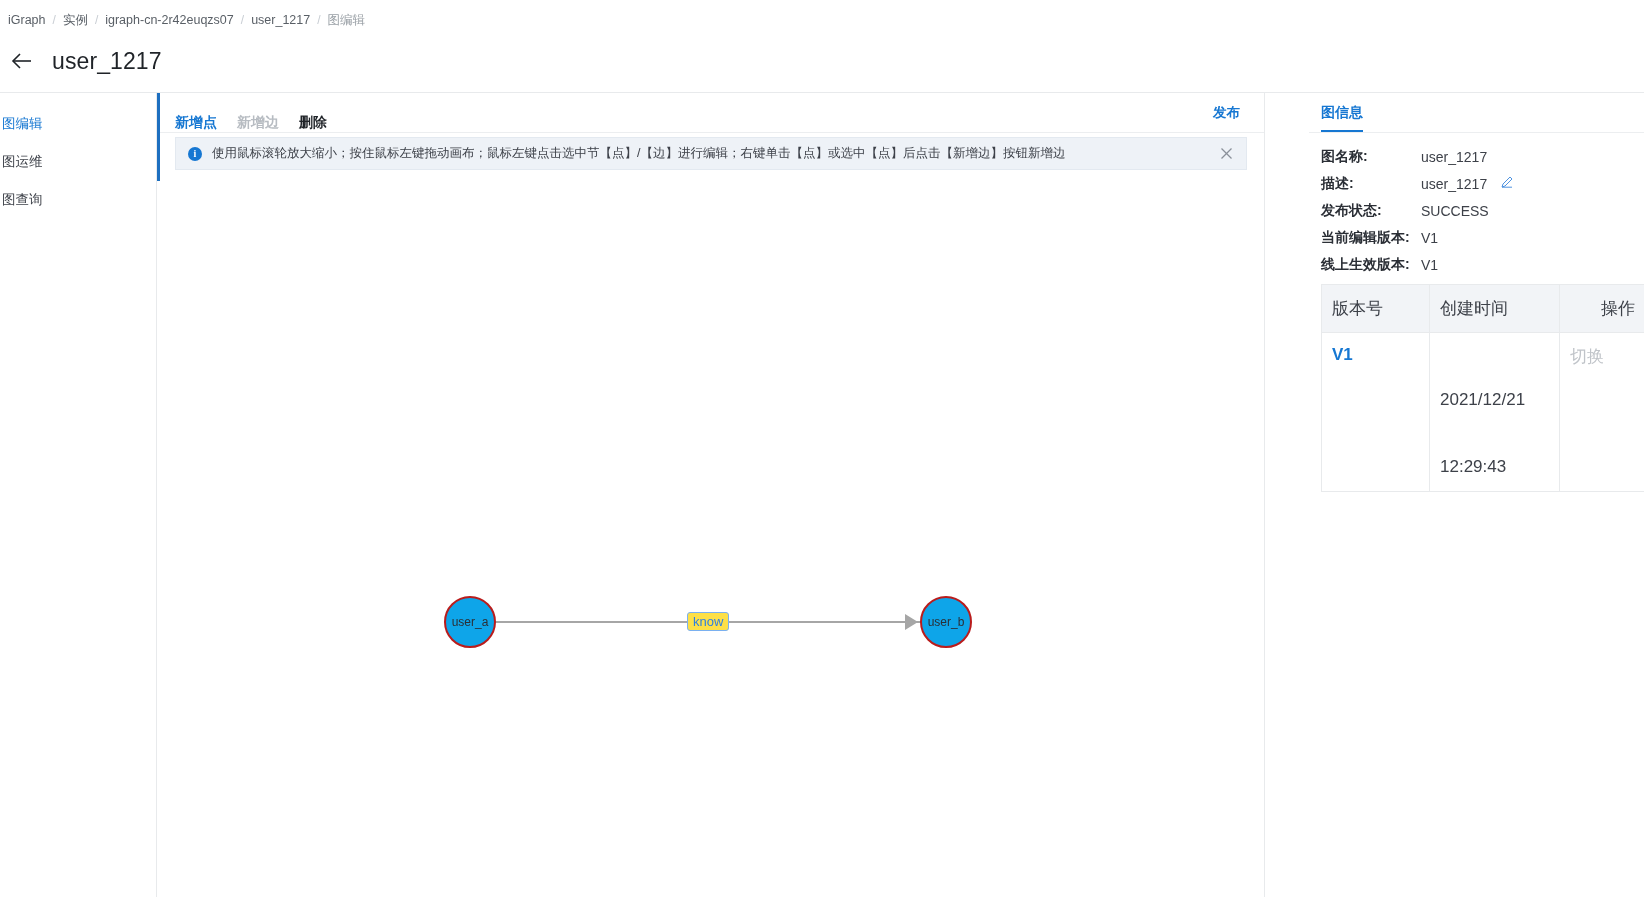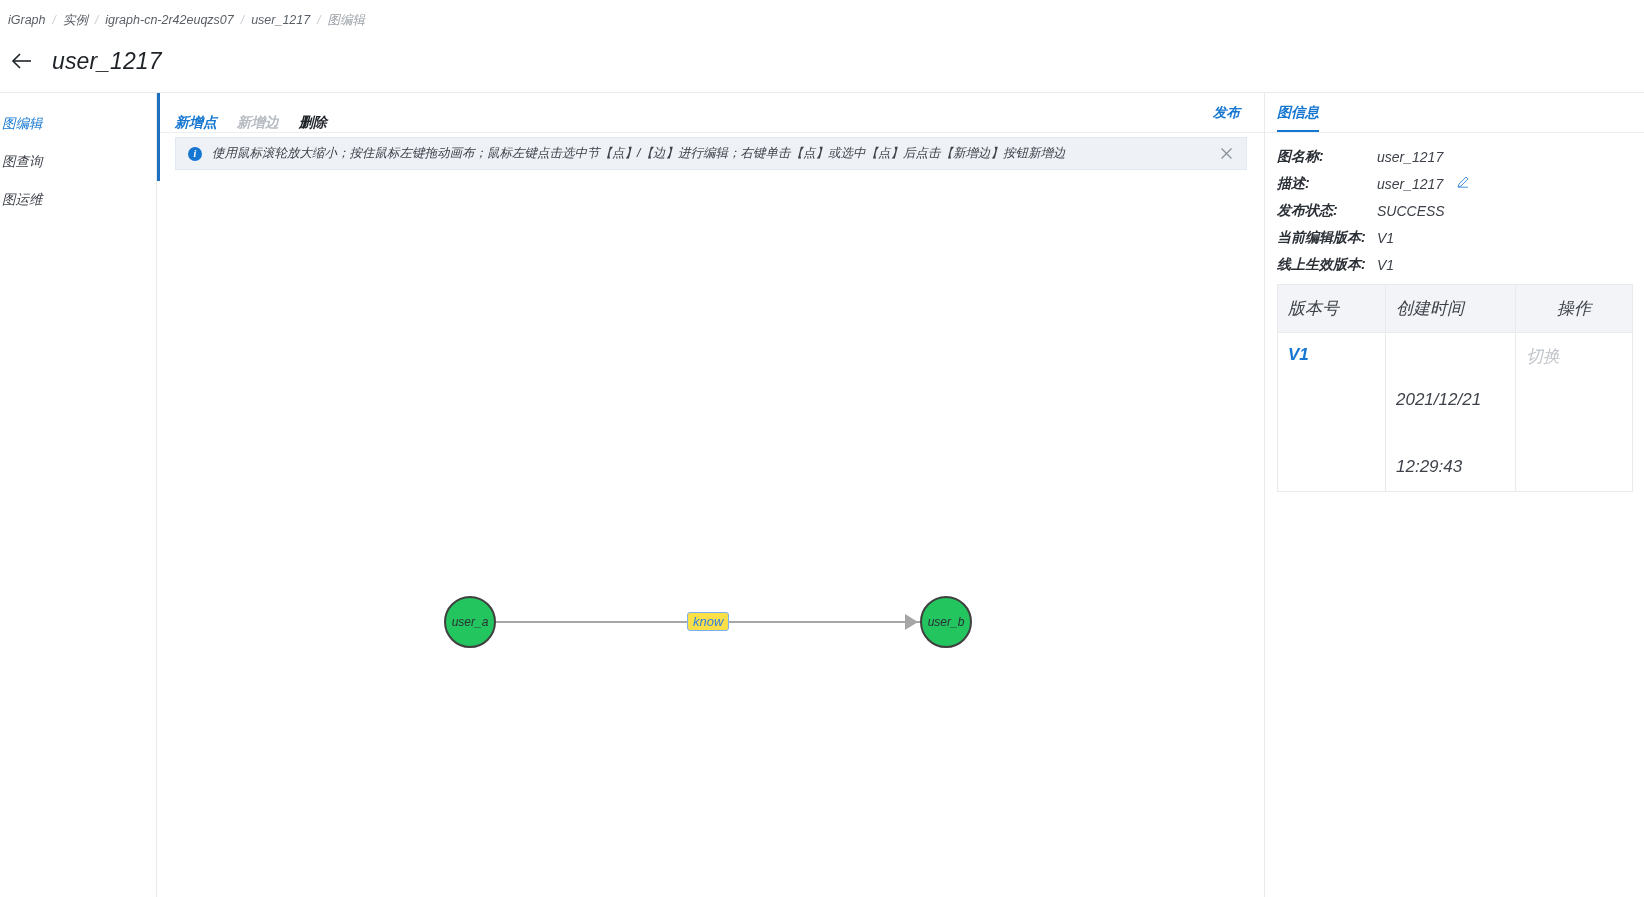--- a/index.html
+++ b/index.html
@@ -5,21 +5,21 @@
 <style>
   * { box-sizing: border-box; }
   html, body {
     margin: 0; padding: 0;
     width: 1644px; height: 897px;
     background: #ffffff;
     font-family: "Liberation Sans", "DejaVu Sans", sans-serif;
     color: #333333;
     overflow: hidden;
   }
-  .page { position: relative; width: 1452px; height: 897px; background:#fff;font-style:italic; }
+  .page { position: relative; width: 1452px; height: 897px; background:#fff; }
 
   
   .breadcrumb {
     position: absolute; left: 8px; top: 8px;
     height: 24px; display: flex; align-items: center;
     font-size: 12.5px; color: #555a61;
   }
   .breadcrumb .crumb { color: #595f66; }
   .breadcrumb .crumb.last { color: #9aa0a6; }
   .breadcrumb .sep { color: #c8cdd3; margin: 0 7px; font-size: 12px; }
@@ -113,21 +113,21 @@
 
   
   .canvas {
     position: absolute; left: 0; top: 88px;
     width: 1107px; height: 716px; background: #ffffff;
     overflow: hidden;
   }
   .node {
     position: absolute; width: 52px; height: 52px;
     border-radius: 50%;
-    background: #22c55e; border: 2px solid #404040;
+    background: #0ea5e9; border: 2px solid #b91c1c;
     display: flex; align-items: center; justify-content: center;
     font-size: 12px; color: #2b2f36; cursor: pointer;
   }
   #node-a { left: 287px; top: 415px; }
   #node-b { left: 763px; top: 415px; }
   .edge-line {
     position: absolute; left: 339px; top: 440px;
     width: 425px; height: 2px; background: #a6a6a6;
   }
   .edge-arrow {
@@ -141,21 +141,21 @@
     position: absolute; left: 530px; top: 431px;
     background: #fde047; border: 1px solid #7ab0f0; border-radius: 3px;
     color: #2f7fe0; font-size: 13px;
     padding: 1px 5px; cursor: pointer;
   }
 
   
   .right-panel {
     position: absolute; left: 1264px; top: 93px;
     width: 380px; height: 804px;
-    background: #ffffff; border-left: 1px solid #e8eaec;
+    background: #ffffff; border-left: 1px solid #e8eaec; padding-left: 44px;
   }
   .rp-tabs {
     height: 40px; display: flex; align-items: flex-end;
     padding-left: 12px; border-bottom: 1px solid #eceef0;
   }
   .rp-tab {
     font-size: 14px; font-weight: bold; color: #1677d2;
     padding-bottom: 8px; border-bottom: 2px solid #1677d2;
     cursor: pointer;
   }
@@ -213,24 +213,24 @@
     </div>
     <div class="page-title">user_1217</div>
   </div>
   <div class="top-divider"></div>
 
   <div class="sidebar">
     <div class="side-item active">
       <span>图编辑</span>
     </div>
     <div class="side-item">
+      <span>图运维</span>
+    </div>
+    <div class="side-item">
       <span>图查询</span>
-    </div>
-    <div class="side-item">
-      <span>图运维</span>
     </div>
   </div>
 
   <div class="main">
 
     <div class="tabbar">
       <span class="tab primary">新增点</span>
       <span class="tab disabled">新增边</span>
       <span class="tab">删除</span>
       <span class="publish">发布</span>

